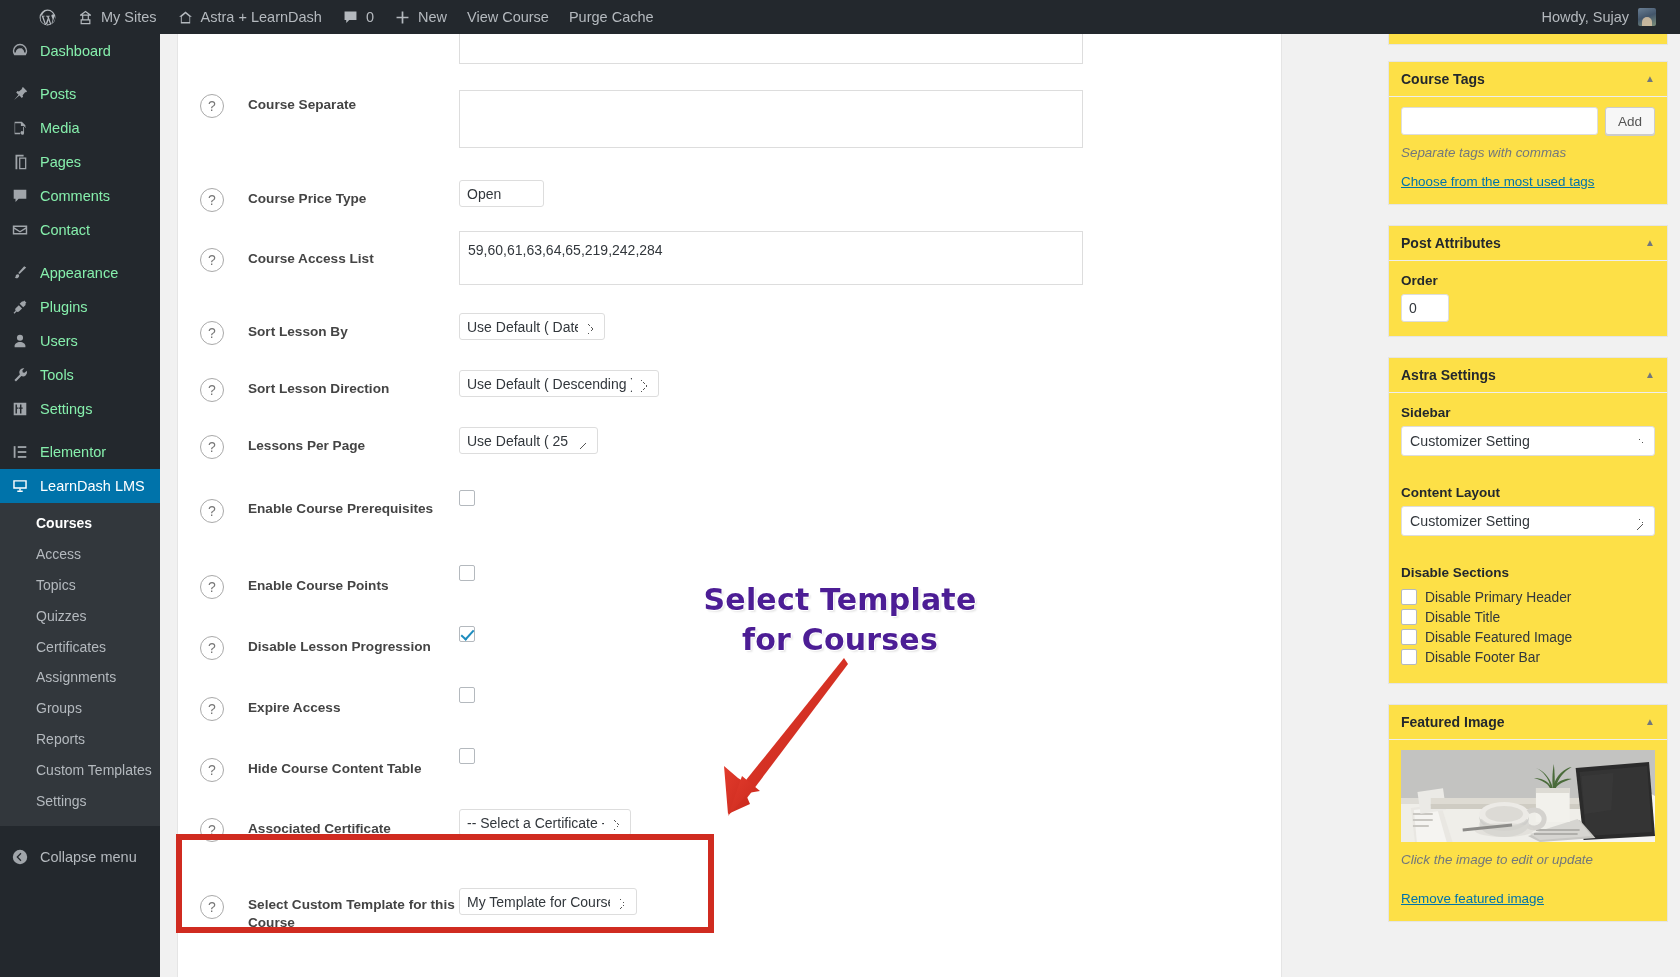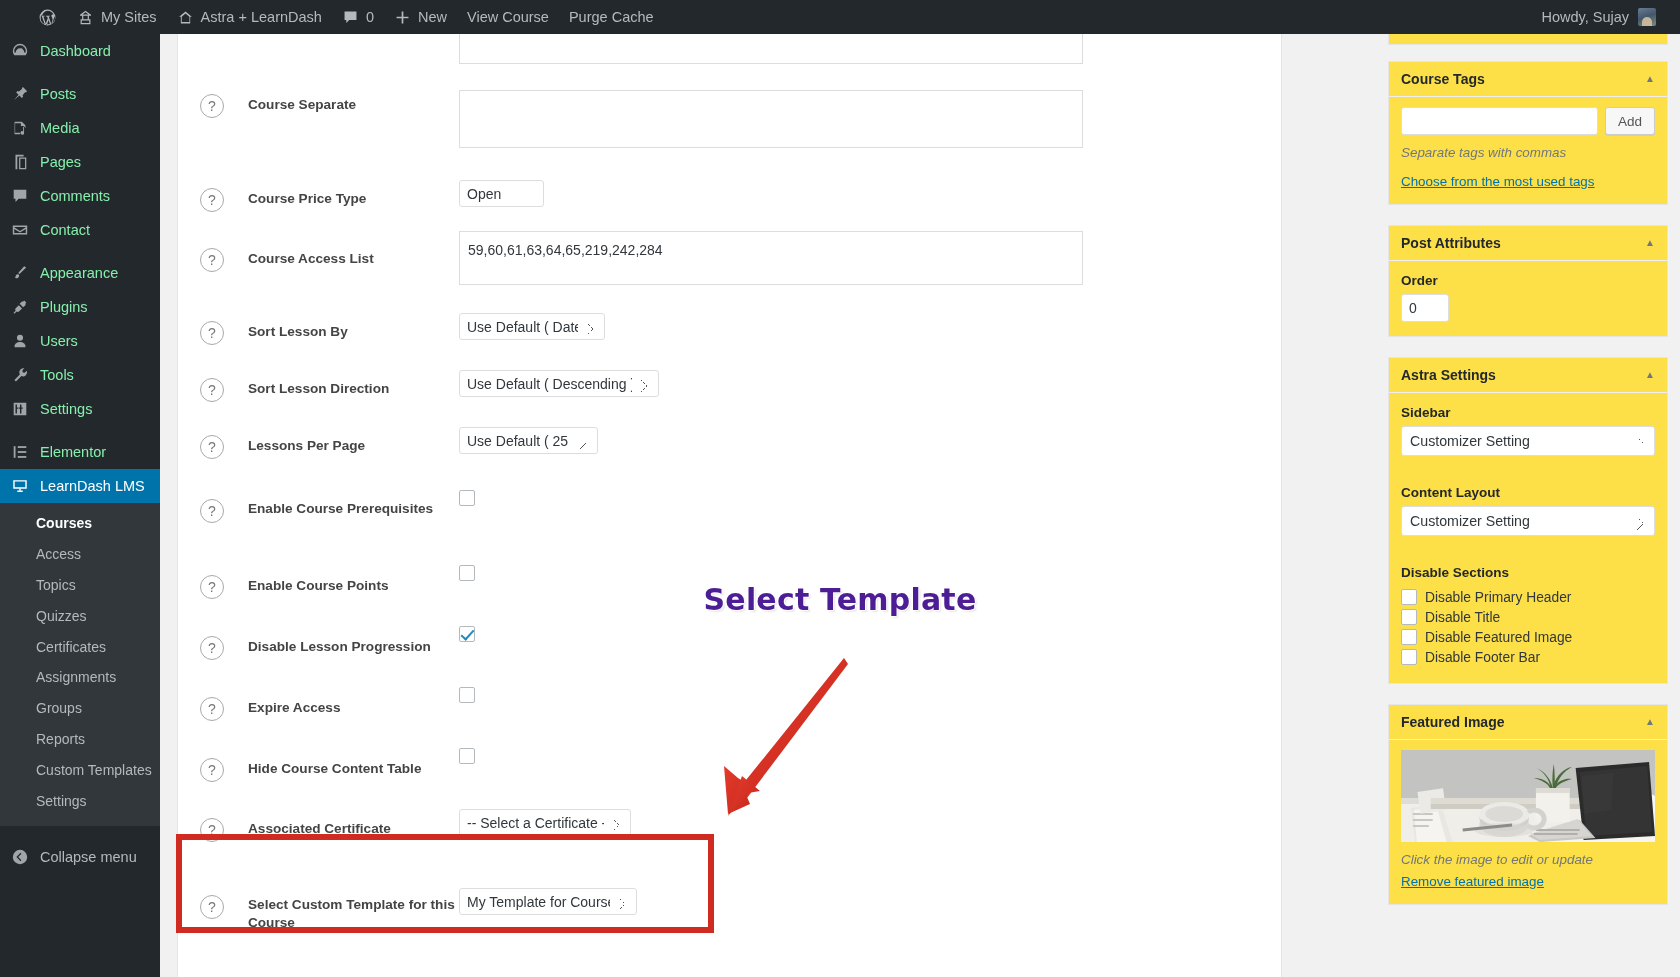--- a/index.html
+++ b/index.html
@@ -518,20 +518,21 @@
         </select>
       </div>
     </div>
 
   </div>
 
   <div id="redbox" style="left:16px; top:800px; width:538px; height:99px;"></div>
 
   <div id="annot" style="left:540px; top:546px; width:280px;">
     <div>Select Template</div>
+    <div>for Courses</div>
   </div>
 
   <svg id="arrow" style="left:538px; top:620px;" width="200" height="180" viewBox="0 0 200 180">
     <defs>
       <linearGradient id="argrad" x1="0" y1="0" x2="1" y2="1">
         <stop offset="0%" stop-color="#e23b2c"></stop>
         <stop offset="100%" stop-color="#c8281c"></stop>
       </linearGradient>
     </defs>
     <path d="M146 4 L150 10 L46 148 L36 141 Z" fill="url(#argrad)"></path>
@@ -647,18 +648,18 @@
           </g>
           <ellipse cx="104" cy="74" rx="25" ry="13" fill="#d8d7d3"></ellipse>
           <path d="M79 68 a25 13 0 0 0 50 0 v-2 a25 11 0 0 1 -50 0 Z" fill="#cfcecb"></path>
           <ellipse cx="104" cy="64" rx="25" ry="12" fill="#eceae6"></ellipse>
           <ellipse cx="104" cy="64" rx="19" ry="8" fill="#dcdad5"></ellipse>
           <path d="M128 62 a10 9 0 1 1 0 14" stroke="#d4d2ce" stroke-width="5" fill="none"></path>
           <ellipse cx="104" cy="80" rx="30" ry="7" fill="#d9d7d2" opacity=".55"></ellipse>
           <rect x="62" y="76" width="50" height="3" fill="#8c8b88" transform="rotate(-6 87 77)"></rect>
         </svg>
         <div class="hint">Click the image to edit or update</div>
-        <a class="wp-link" style="margin-top:7px;">Remove featured image</a>
+        <a class="wp-link" style="margin-top:24px;">Remove featured image</a>
       </div>
     </div>
 
   </div>
 </div>
 
 </body></html>

